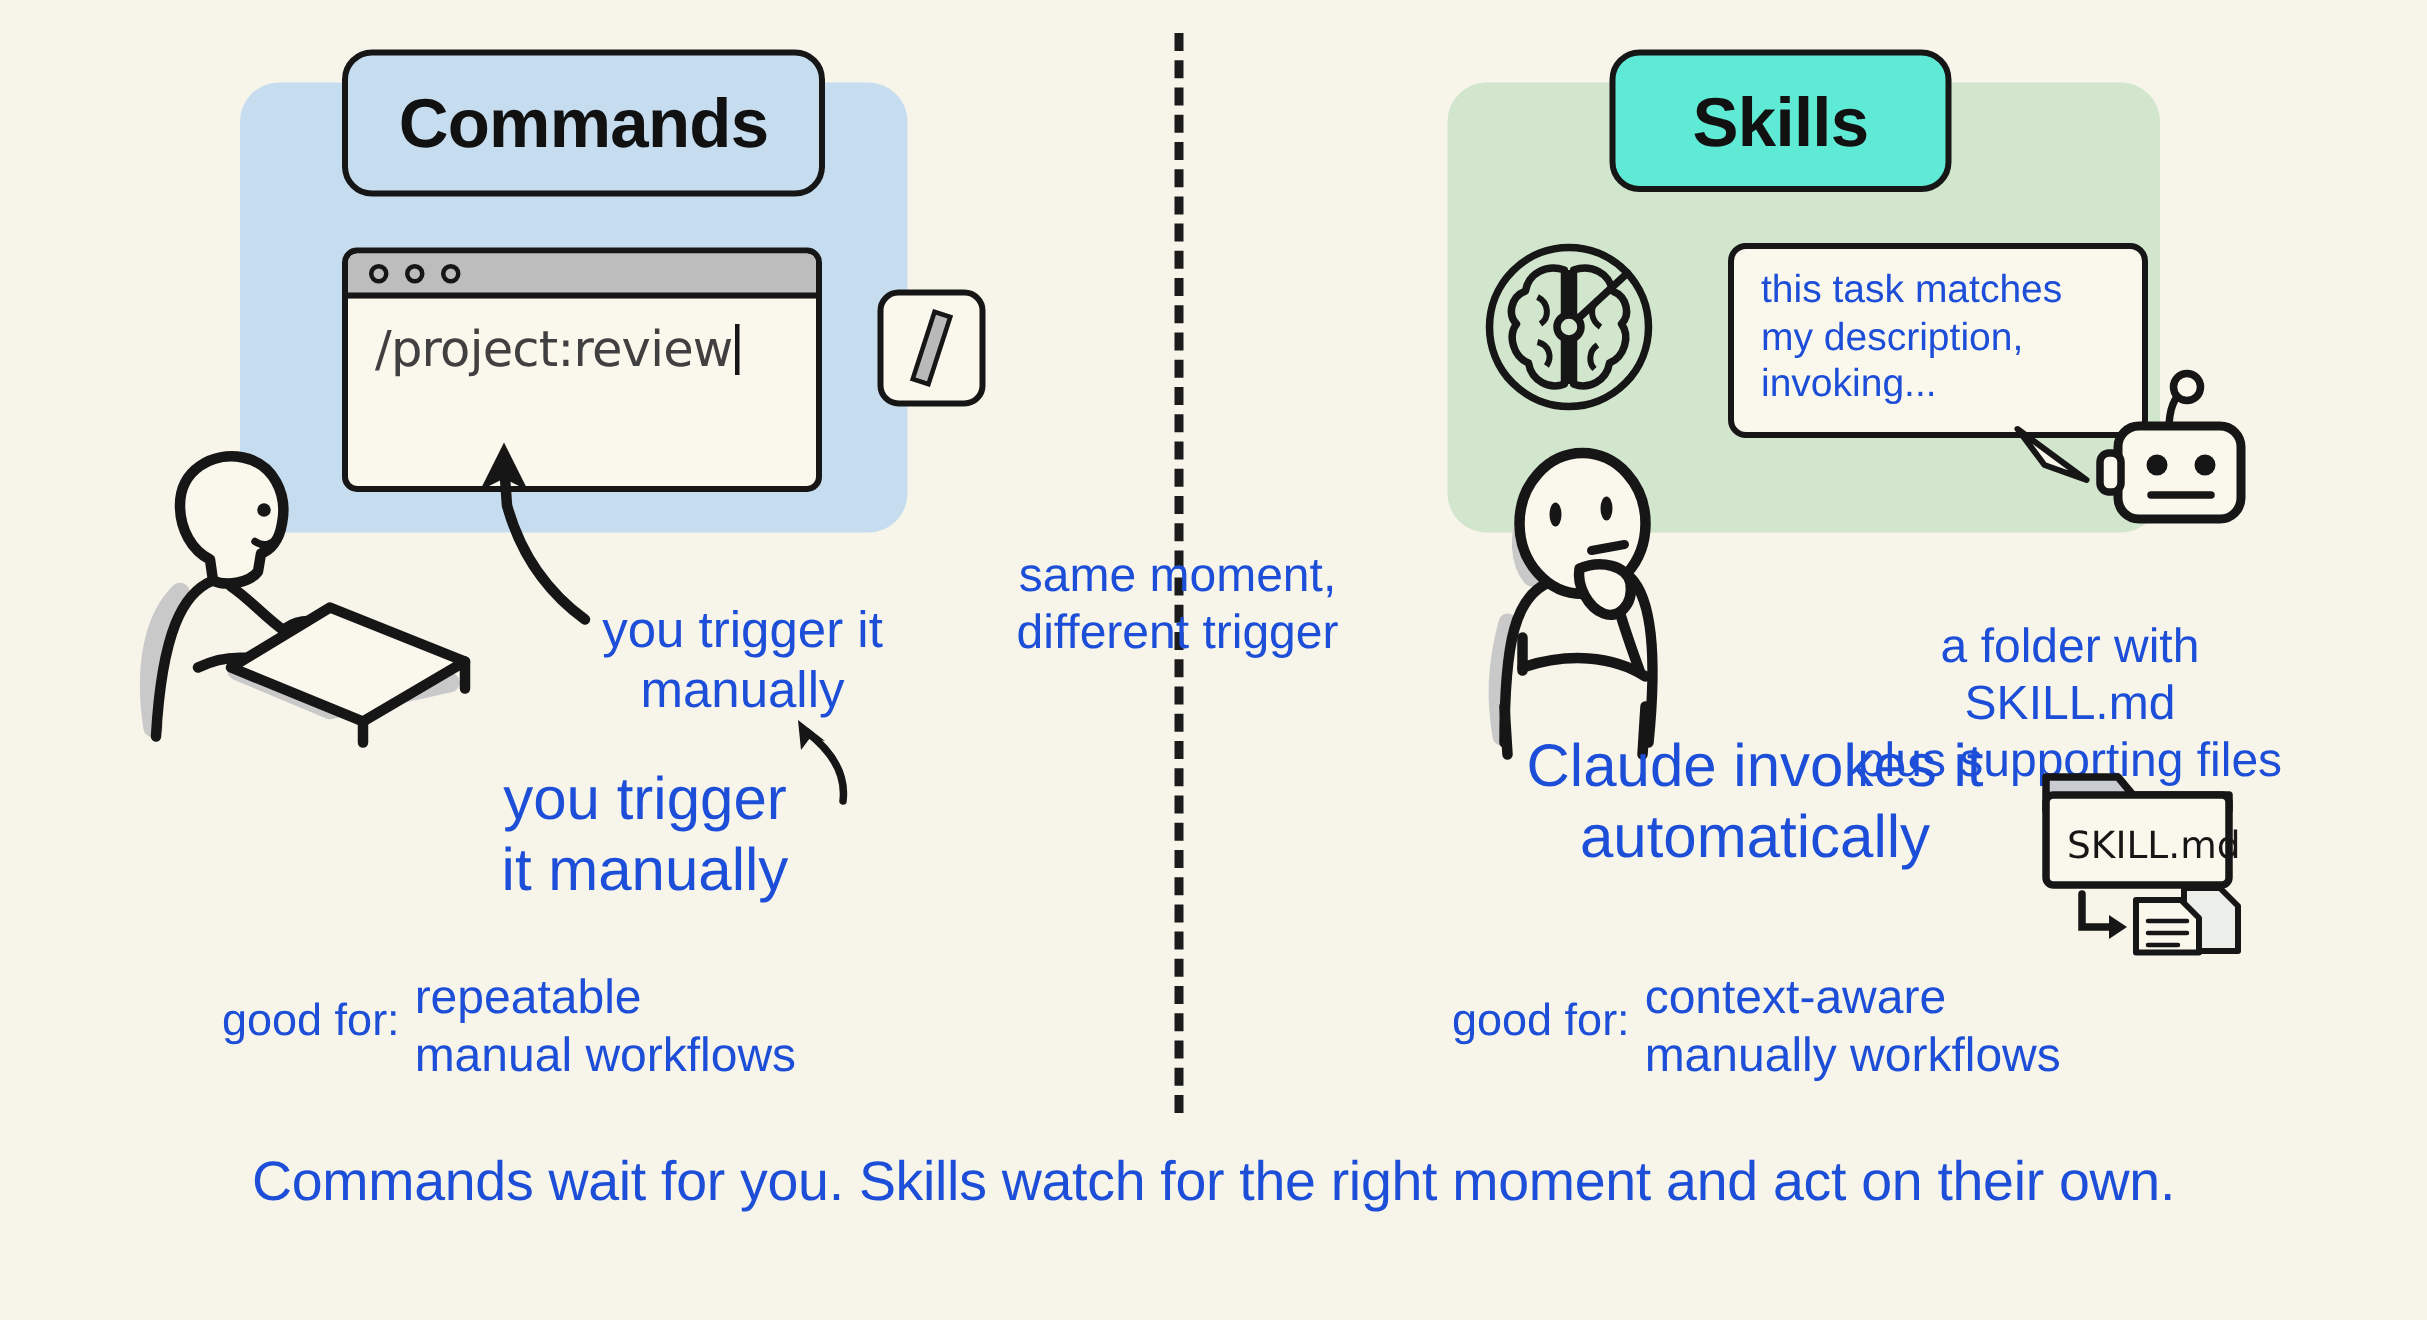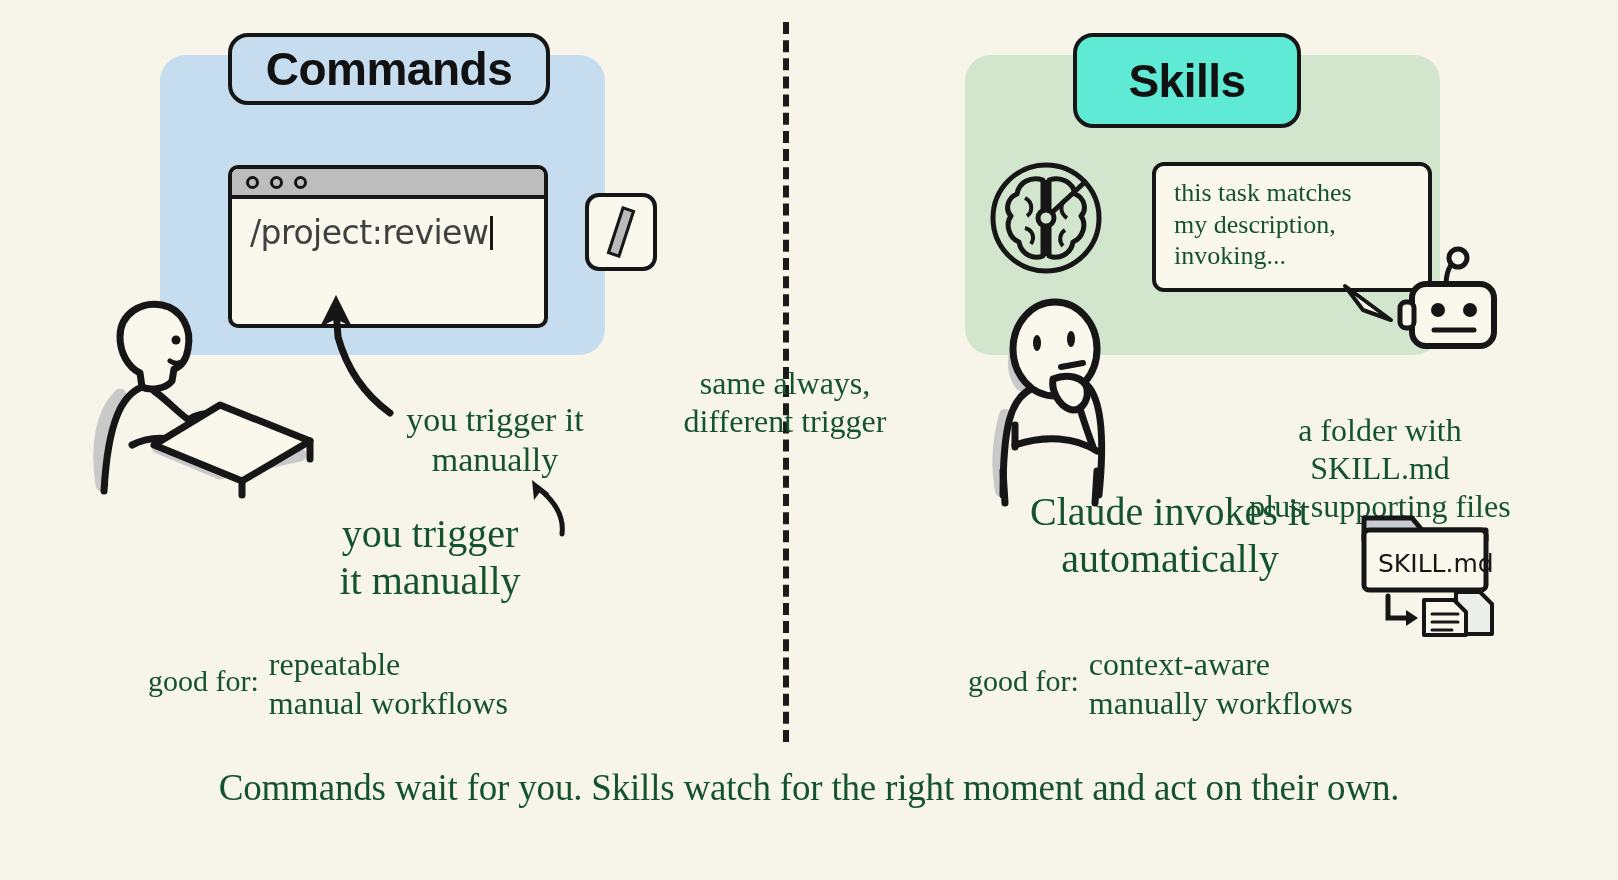--- a/index.html
+++ b/index.html
@@ -23,34 +23,34 @@
     background:#d2e5cd;border-radius:26px;
   }
 
   
   .pill{
     border:4px solid #161616;border-radius:20px;
     display:flex;align-items:center;justify-content:center;
     box-sizing:border-box;
   }
   .pill-commands{
-    left:228px;top:33px;width:322px;height:72px;background:#c6dcef;
+    left:228px;top:33px;width:322px;height:98px;background:#c6dcef;
   }
   .pill-skills{
     left:1073px;top:33px;width:228px;height:95px;background:#5eead4;
   }
   .pill span{
     font-family:"Liberation Sans", sans-serif;
     font-weight:bold;font-size:46px;color:#111;letter-spacing:-0.5px;
   }
 
   
   .hand{
-    font-family:Liberation Serif, serif;
-    color:#14532d;
+    font-family:Liberation Sans, sans-serif;
+    color:#1d4ed8;
     line-height:1.18;
     white-space:pre-line;
   }
 
   
   .terminal{
     left:228px;top:165px;width:320px;height:163px;
     border:4px solid #161616;border-radius:10px;
     background:#faf7ec;box-sizing:border-box;overflow:hidden;
   }
@@ -196,21 +196,21 @@
     </svg>
   </div>
 
   <div class="abs hand goodfor gf-left">
     <div class="lbl">good for:</div>
     <div class="val">repeatable
 manual workflows</div>
   </div>
 
   <div class="abs divider"></div>
-  <div class="abs hand t-center">same always,
+  <div class="abs hand t-center">same moment,
 different trigger</div>
 
   <div class="abs" style="left:985px;top:158px;width:122px;height:120px;">
     <svg width="122" height="120" viewBox="0 0 122 120">
       <circle cx="61" cy="60" r="53" fill="none" stroke="#161616" stroke-width="5"></circle>
       <path d="M58 22 C 46 18, 34 24, 32 36 C 22 40, 20 52, 26 58
                C 20 66, 24 80, 34 84 C 36 96, 48 102, 58 98 Z" fill="none" stroke="#161616" stroke-width="5" stroke-linejoin="round"></path>
       <path d="M64 22 C 76 18, 88 24, 90 36 C 100 40, 102 52, 96 58
                C 102 66, 98 80, 88 84 C 86 96, 74 102, 64 98 Z" fill="none" stroke="#161616" stroke-width="5" stroke-linejoin="round"></path>
       <path d="M61 22 L 61 98" stroke="#161616" stroke-width="5"></path>

